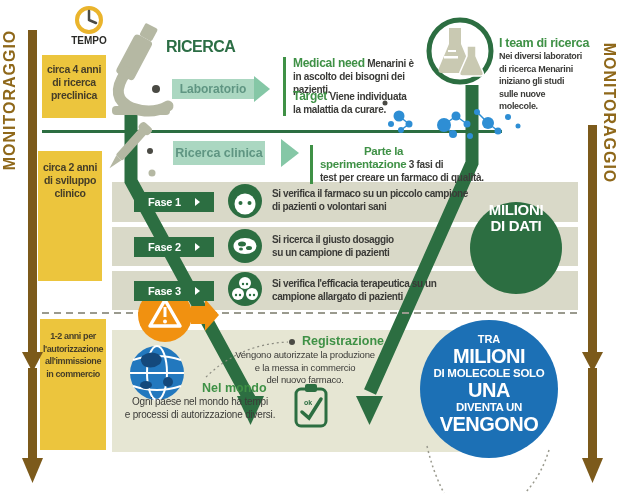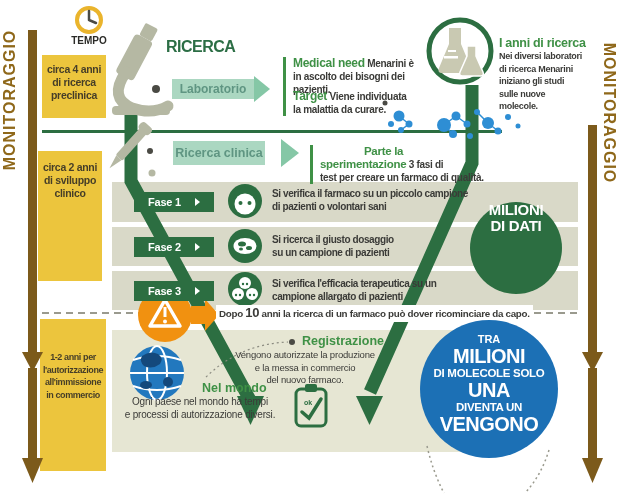--- a/index.html
+++ b/index.html
@@ -46,21 +46,21 @@
   <div class="abs ybox" style="left:42px;top:55px;width:64px;height:55px;padding-top:8px;">
     <span class="pre">circa 4 anni
 di ricerca
 preclinica</span>
   </div>
   <div class="abs ybox" style="left:38px;top:151px;width:64px;height:120px;padding-top:10px;">
     <span class="pre">circa 2 anni
 di sviluppo
 clinico</span>
   </div>
-  <div class="abs ybox" style="left:40px;top:319px;width:66px;height:120px;padding-top:32px;font-size:9px;letter-spacing:-0.4px;line-height:12.5px;">
+  <div class="abs ybox" style="left:40px;top:319px;width:66px;height:120px;padding-top:11px;font-size:9px;letter-spacing:-0.4px;line-height:12.5px;">
     <span class="pre">1-2 anni per
 l'autorizzazione
 all'immissione
 in commercio</span>
   </div>
 
   <div class="abs band" style="top:182px;"></div>
   <div class="abs band" style="top:227px;height:39px;"></div>
   <div class="abs band" style="top:271px;height:39px;"></div>
   <div class="abs" style="left:112px;top:330px;width:366px;height:122px;background:#e6e6d3;"></div>
@@ -235,21 +235,21 @@
     <span class="pre">Menarini è
 in ascolto dei bisogni dei pazienti.</span>
   </div>
   <div class="abs blk" style="left:283px;top:90px;width:130px;">
     <span class="h">Target</span>
     <span class="pre">Viene individuata
 la malattia da curare.</span>
   </div>
 
   <div class="abs" style="left:499px;top:36px;width:92px;">
-    <div class="greenh" style="font-size:12.5px;line-height:14px;letter-spacing:-0.3px;">I anni di ricerca</div>
+    <div class="greenh" style="font-size:12.5px;line-height:14px;letter-spacing:-0.3px;">I team di ricerca</div>
     <div class="pre" style="font-size:9px;font-weight:600;line-height:12.5px;letter-spacing:-0.3px;">Nei diversi laboratori
 di ricerca Menarini
 iniziano gli studi
 sulle nuove
 molecole.</div>
   </div>
 
   <div class="abs chip" style="left:173px;top:141px;width:92px;height:24px;line-height:24px;font-size:12.5px;">Ricerca clinica</div>
   <div class="abs chip-arrow" style="left:281px;top:139px;border-left:18px solid #85c7a6;border-top:14px solid transparent;border-bottom:14px solid transparent;"></div>
 
@@ -277,23 +277,20 @@
   <div class="abs ftext pre" style="left:272px;top:233px;width:220px;">Si ricerca il giusto dosaggio
 su un campione di pazienti</div>
   <div class="abs ftext pre" style="left:272px;top:277px;width:220px;">Si verifica l'efficacia terapeutica su un
 campione allargato di pazienti</div>
 
   <div class="abs circle" id="dati-circle">
     <span class="bg pre">MILIONI
 DI DATI</span>
   </div>
 
-  <div class="abs warn-text" style="left:216px;top:305px;">
-    <span>Dopo </span><span class="num">10</span><span> anni la ricerca di un farmaco può dover ricominciare da capo.</span>
-  </div>
 
   <div class="abs greenh" style="left:190px;top:381px;font-size:12.5px;margin-left:12px;">Nel mondo</div>
   <div class="abs pre body-sm" style="left:100px;top:396px;width:200px;text-align:center;font-size:10px;">Ogni paese nel mondo ha tempi
 e processi di autorizzazione diversi.</div>
 
   <div class="abs greenh" style="left:302px;top:334px;font-size:12.5px;">Registrazione</div>
   <div class="abs pre body-sm" style="left:225px;top:349px;width:160px;text-align:center;">Vengono autorizzate la produzione
 e la messa in commercio
 del nuovo farmaco.</div>
 

